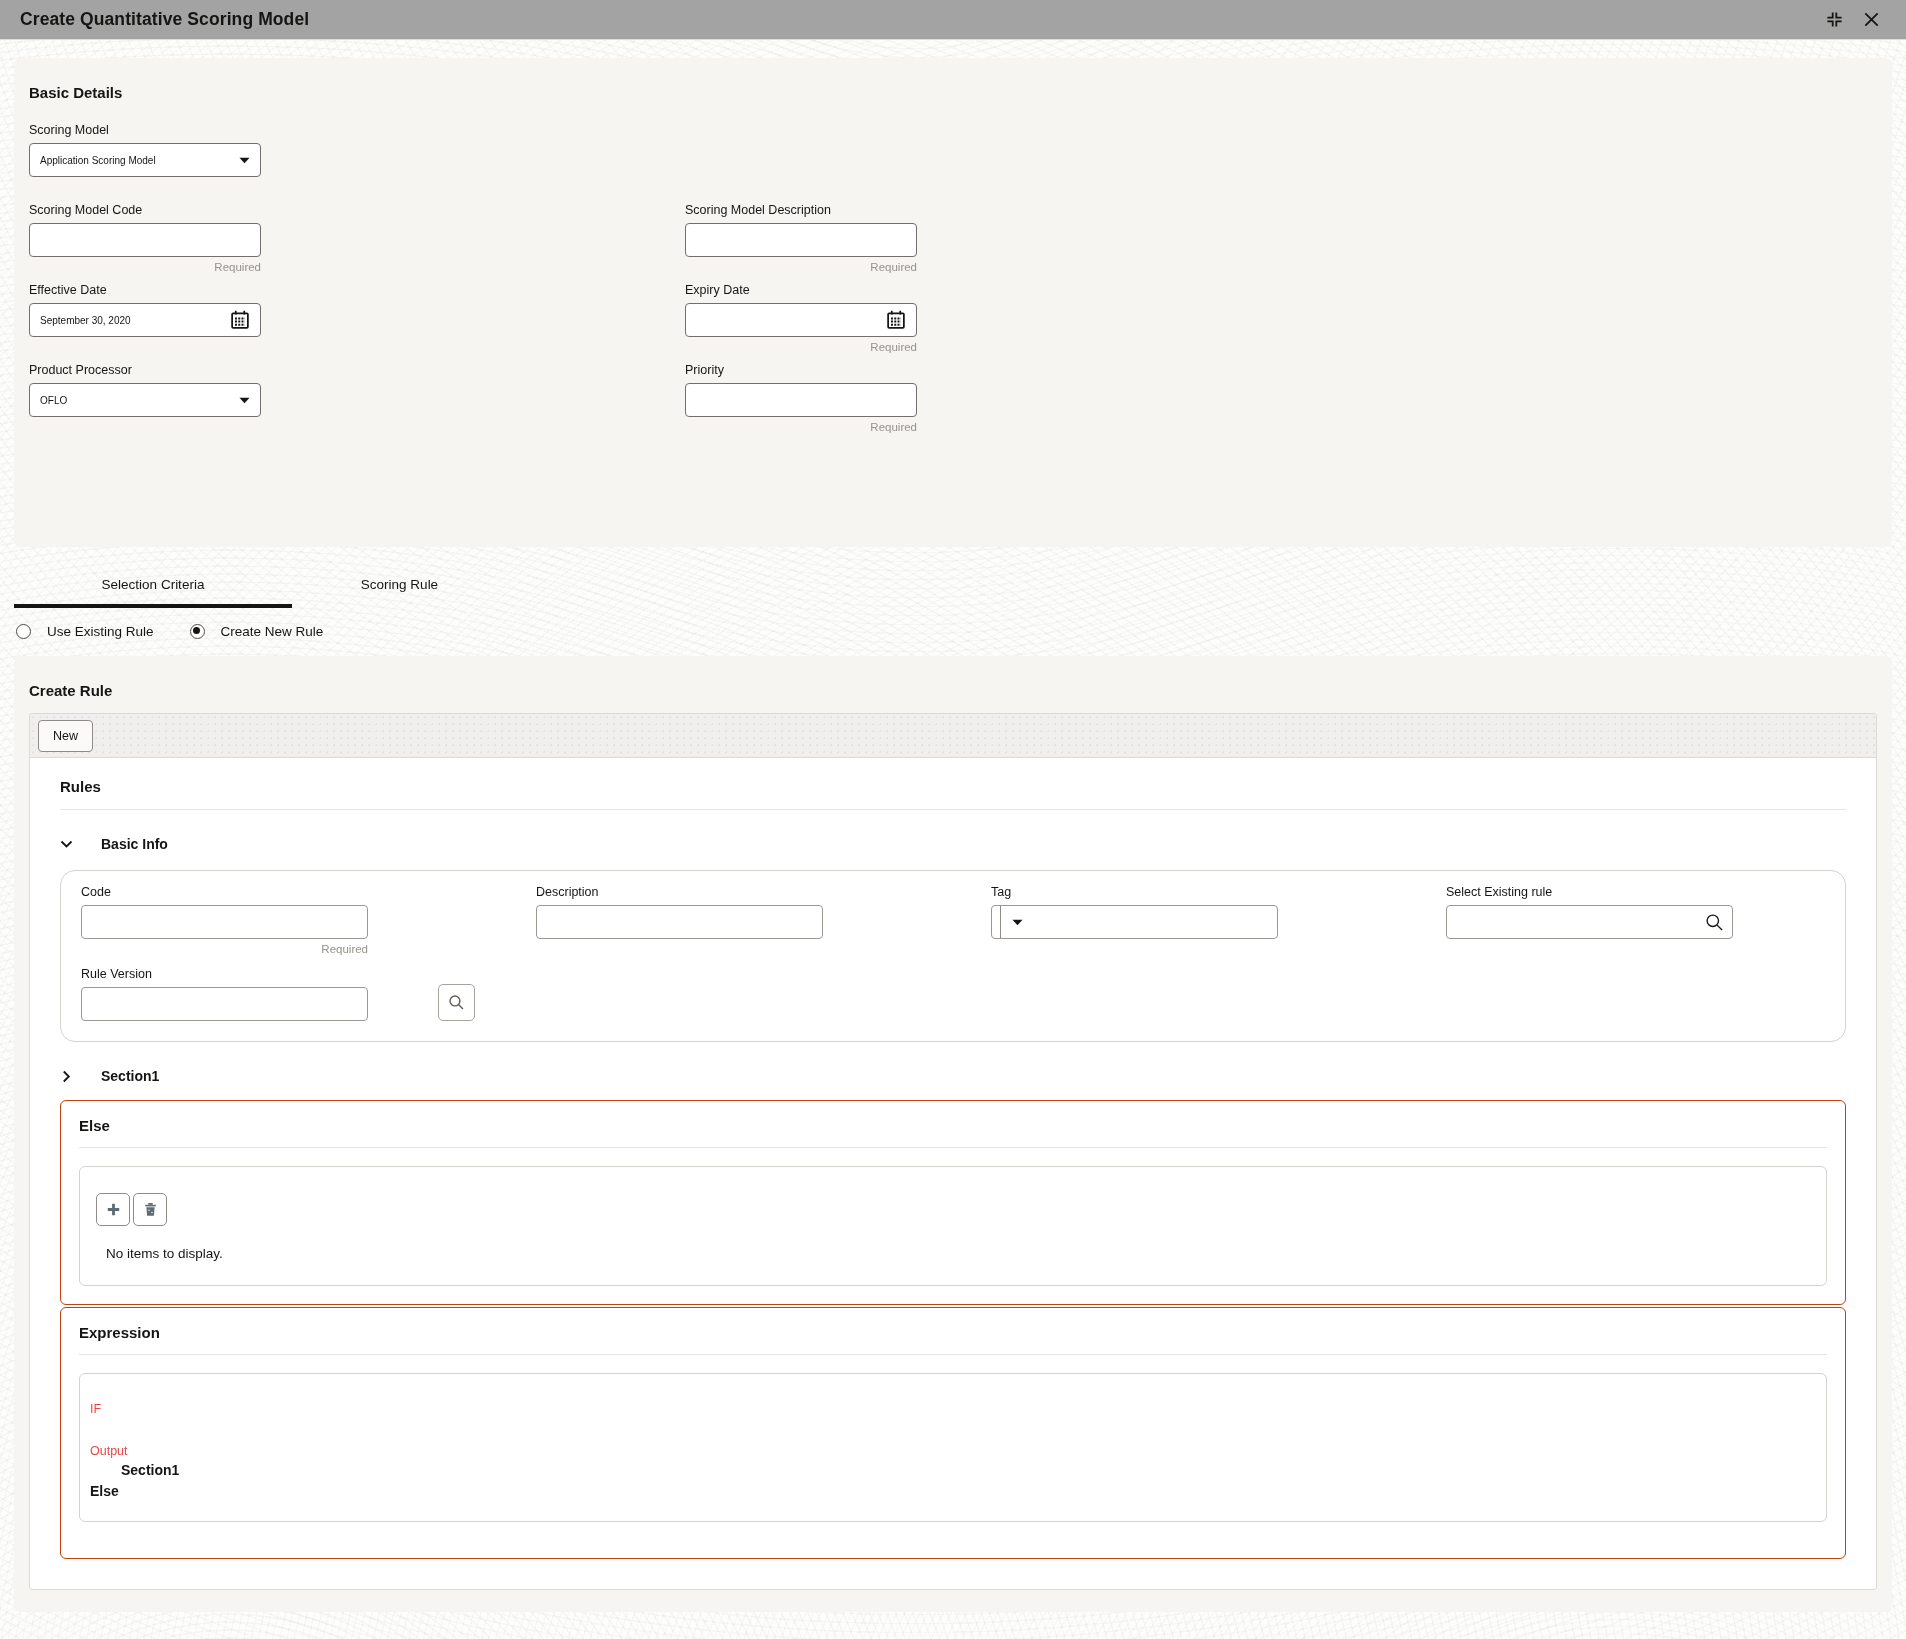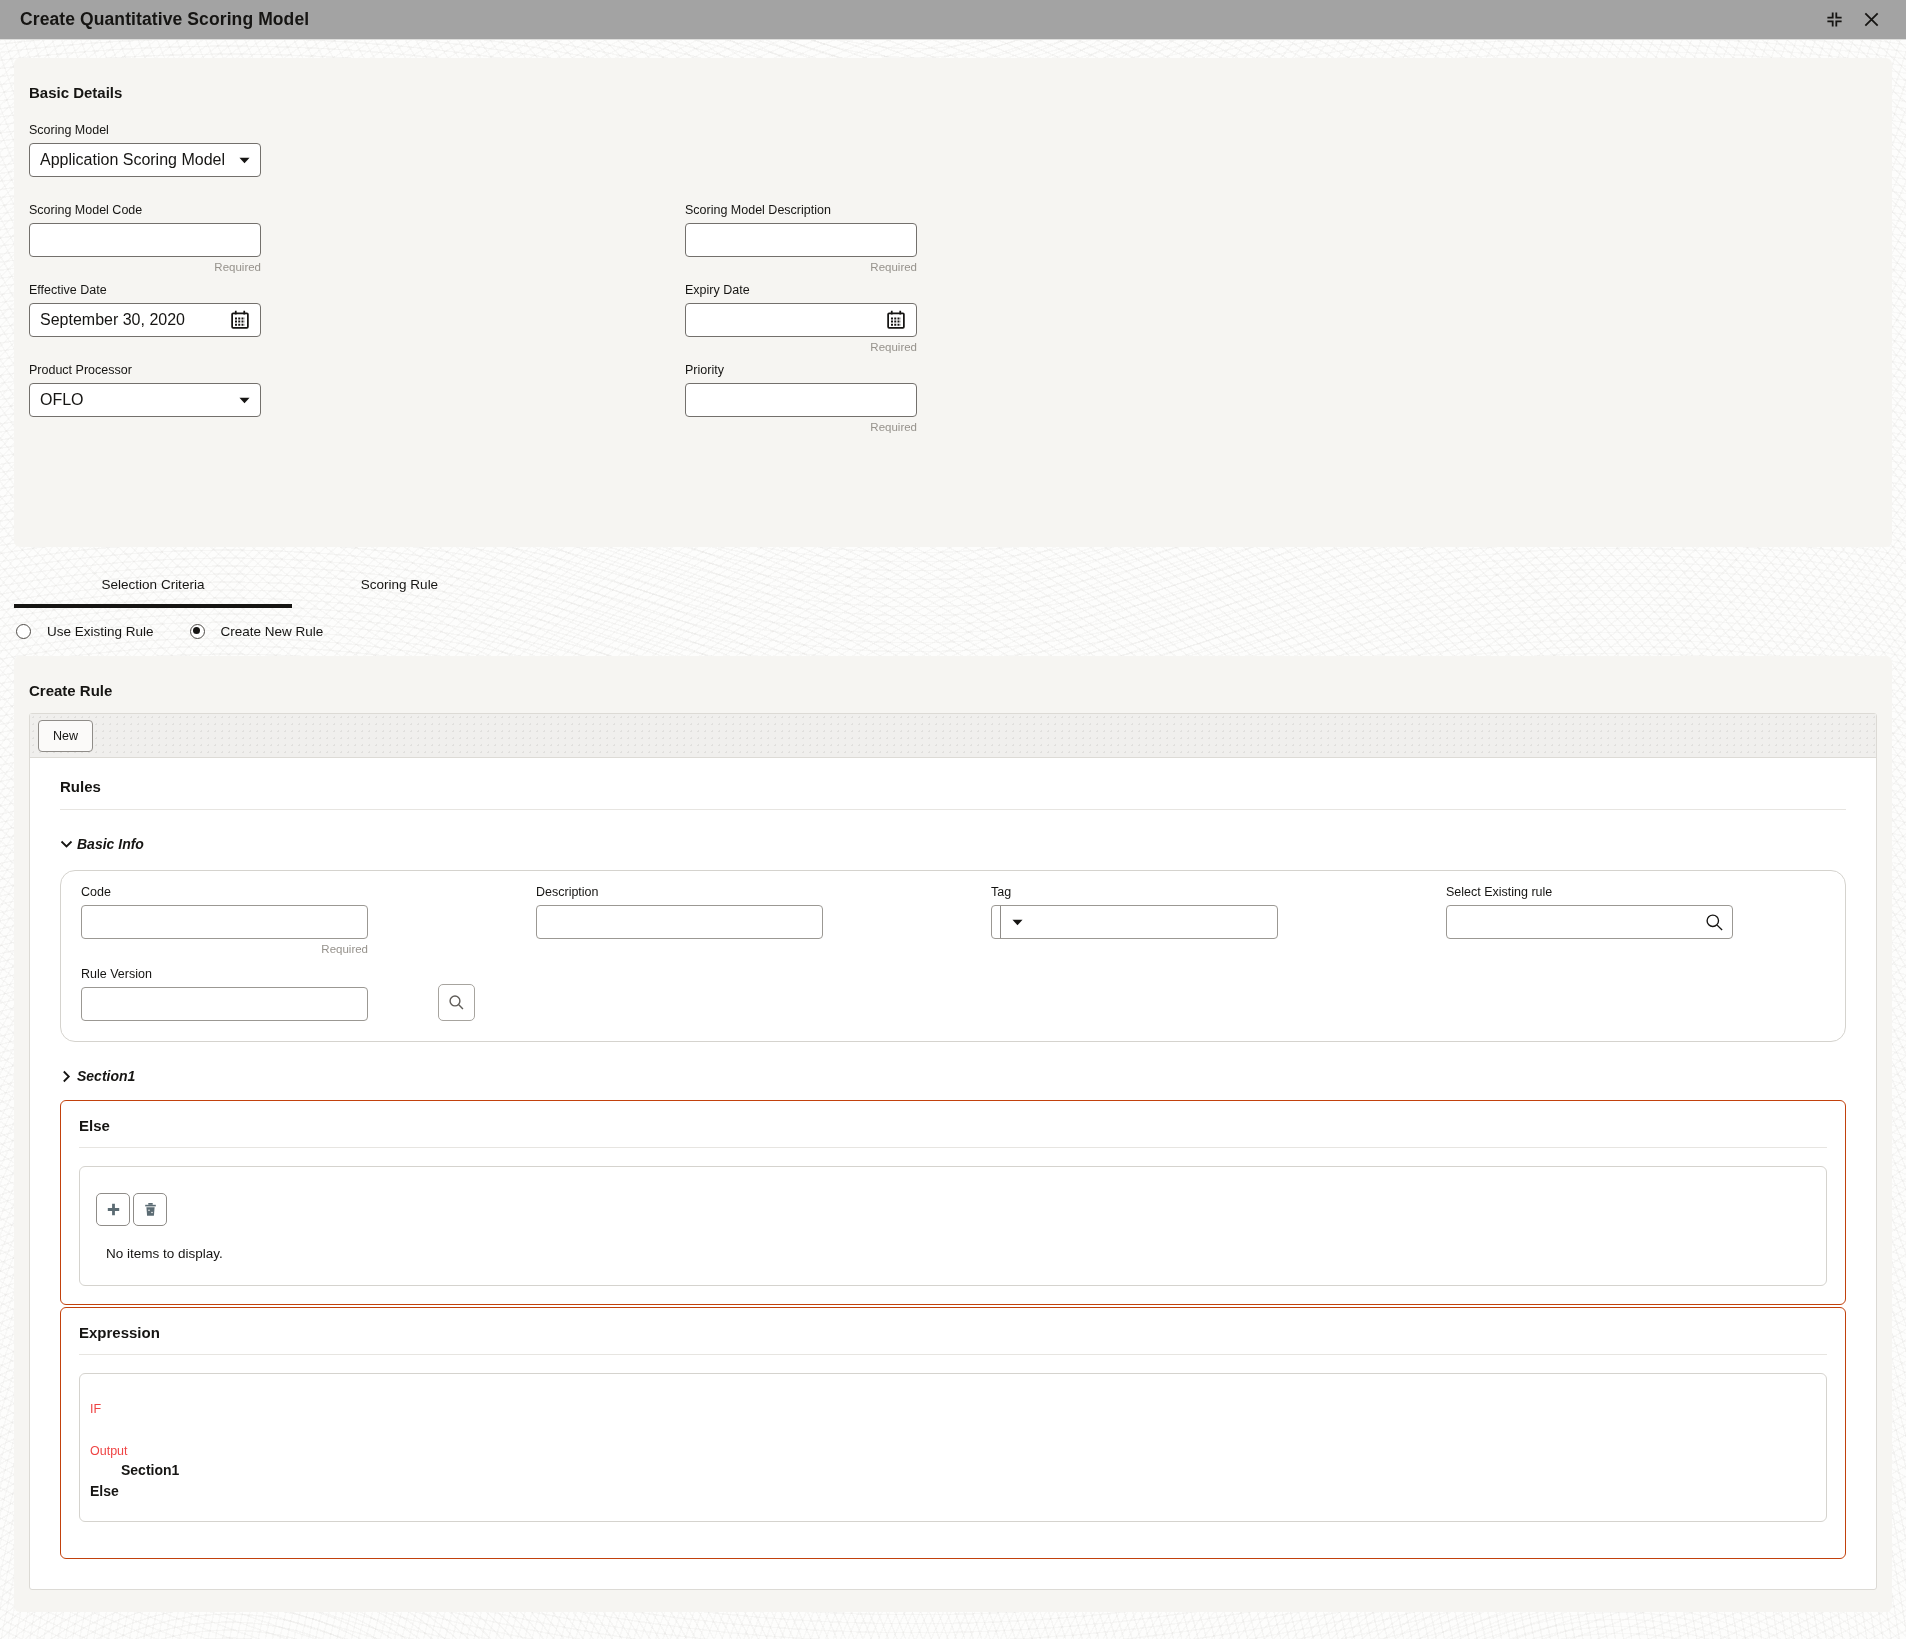--- a/index.html
+++ b/index.html
@@ -26,21 +26,21 @@
 
   .card { background:#f6f5f2; border-radius:6px; }
 
   
   .basic-card { padding:26px 16px 112px 15px; }
   .sec-title { font-size:15px; font-weight:700; margin-bottom:14px; }
   .frow { display:flex; column-gap:424px; }
   .fcol { width:232px; }
   .flabel { display:block; font-size:12.5px; color:#161513; margin:8px 0 6px; }
   .input { position:relative; height:34px; background:#fff; border:1px solid #73706c; border-radius:4px;
-           display:flex; align-items:center; font-size:16px; padding:0 10px; }
+           display:flex; align-items:center; font-size:10px; padding:0 10px; }
   .input .val { flex:1 1 auto; white-space:nowrap; overflow:hidden; }
   .caret { width:11px; height:7px; flex:0 0 auto; display:inline-flex; }
   .caret svg { width:11px; height:7px; }
   .icon-right { width:20px; height:20px; flex:0 0 auto; display:inline-flex; margin-left:6px; cursor:pointer; }
   .icon-right svg { width:100%; height:100%; }
   .req { font-size:11.5px; color:#96928c; text-align:right; margin-top:4px; height:14px; }
   .spacer-req { height:18px; }
 
   
   .tabs { display:flex; margin-top:18px; }
@@ -59,21 +59,21 @@
   
   .rule-card { margin-top:12px; padding:26px 15px 22px; }
   .rules-panel { margin-top:14px; background:#fff; border:1px solid #dcdad5; border-radius:3px; }
   .toolbar { height:44px; background-color:#f0efed;
              background-image:radial-gradient(rgba(22,21,19,0.07) 1px, transparent 1px);
              background-size:7px 7px; display:flex; align-items:center; padding:0 8px; border-bottom:1px solid #dcdad5; }
   .btn-new { font-family:inherit; font-size:12.5px; color:#161513; background:#fbfaf9; border:1px solid #8f8c88;
              border-radius:4px; padding:8px 14px; cursor:pointer; }
   .panel-body { padding:20px 30px 30px; }
   .rules-title { font-size:15px; font-weight:700; padding-bottom:14px; border-bottom:1px solid #e7e5e1; }
-  .collapse-row { display:flex; align-items:center; gap:4px; margin-top:26px; font-size:14px; font-weight:700; cursor:pointer;font-style:italic; }
+  .collapse-row { display:flex; align-items:center; gap:28px; margin-top:26px; font-size:14px; font-weight:700; cursor:pointer; }
   .chev { width:13px; height:13px; display:inline-flex; }
   .chev svg { width:13px; height:13px; }
 
   .fieldbox { border:1px solid #d5d3ce; border-radius:15px; margin-top:18px; padding:6px 20px 20px; }
   .fb-grid { display:flex; column-gap:168px; }
   .fb-col { width:287px; }
   .fb-input { height:34px; background:#fff; border:1px solid #9b9893; border-radius:4px; display:flex; align-items:center; padding:0 8px; font-size:14px; }
   .combo { padding-right:0; }
   .combo-btn { width:34px; align-self:stretch; border-left:1px solid #8f8c88; display:flex; align-items:center; justify-content:center; cursor:pointer; }
   .searchfield { justify-content:space-between; }

